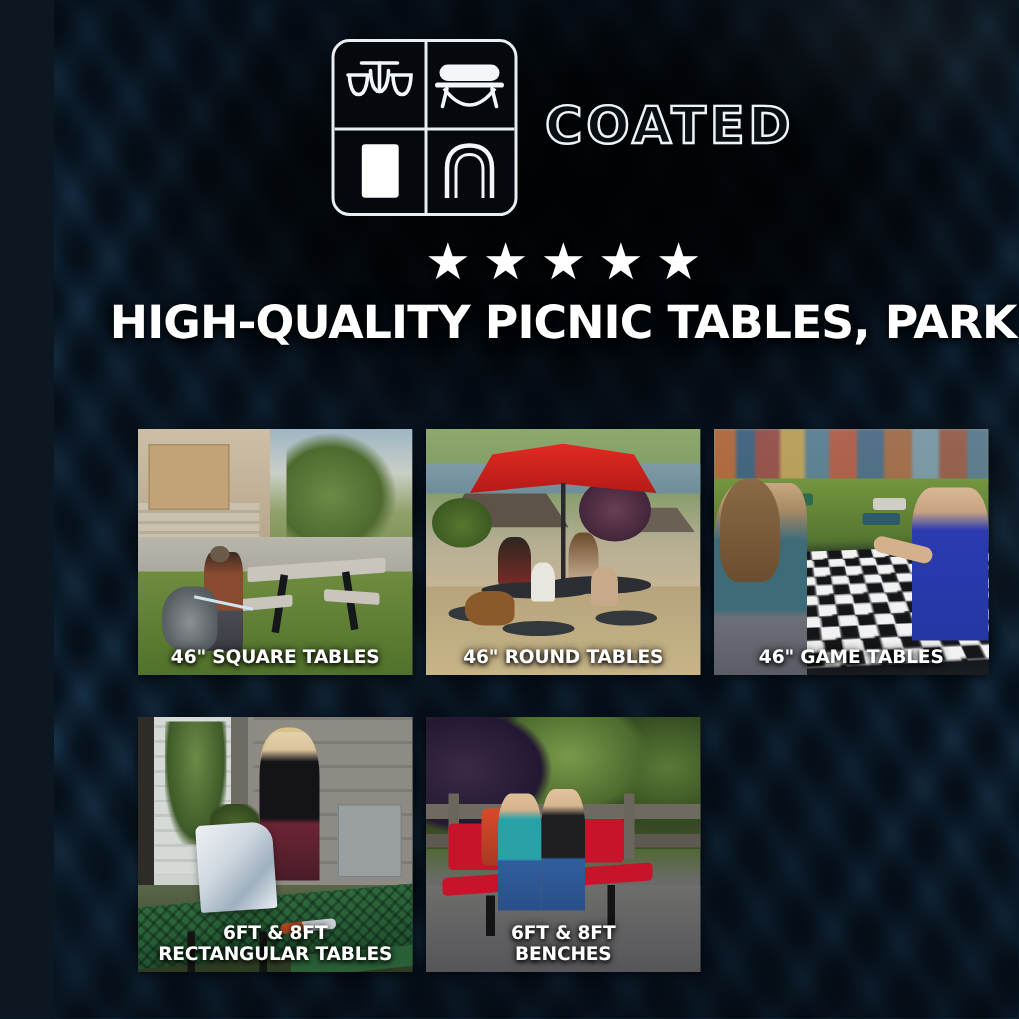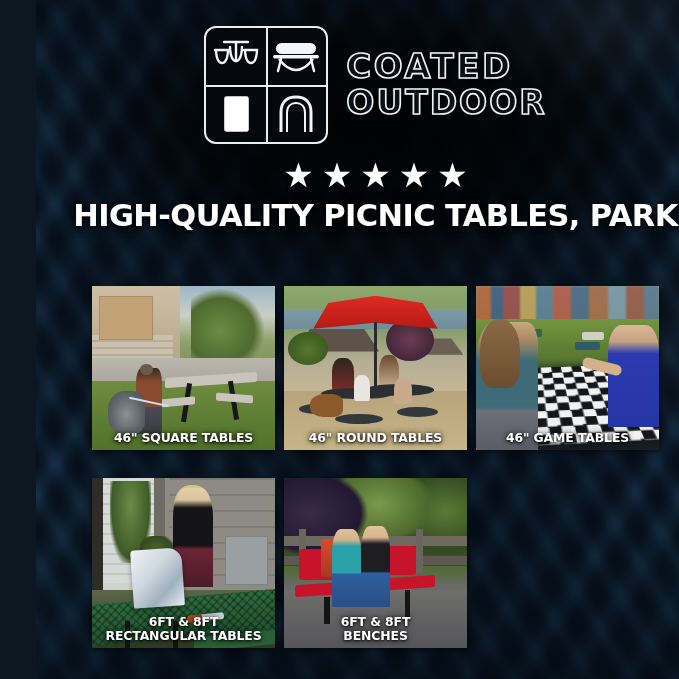--- a/index.html
+++ b/index.html
@@ -338,21 +338,20 @@
         <div class="logo-cell">
           <svg width="48" height="44" viewBox="0 0 48 44" aria-hidden="true">
             <path d="M9 40 V20 C9 10 15 5 24 5 C33 5 39 10 39 20 V40" fill="none" stroke="#f2f6f9" stroke-width="3"></path>
             <path d="M15 40 V21 C15 14 19 11 24 11 C29 11 33 14 33 21 V40" fill="none" stroke="#f2f6f9" stroke-width="2"></path>
           </svg>
         </div>
       </div>
 
       <div class="logo-words">
         <div class="logo-word w1">COATED</div>
-        <div class="logo-word w2">OUTDOOR</div>
       </div>
     </div>
 
     <div class="stars">
       <span class="star">★</span>
       <span class="star">★</span>
       <span class="star">★</span>
       <span class="star">★</span>
       <span class="star">★</span>
     </div>

